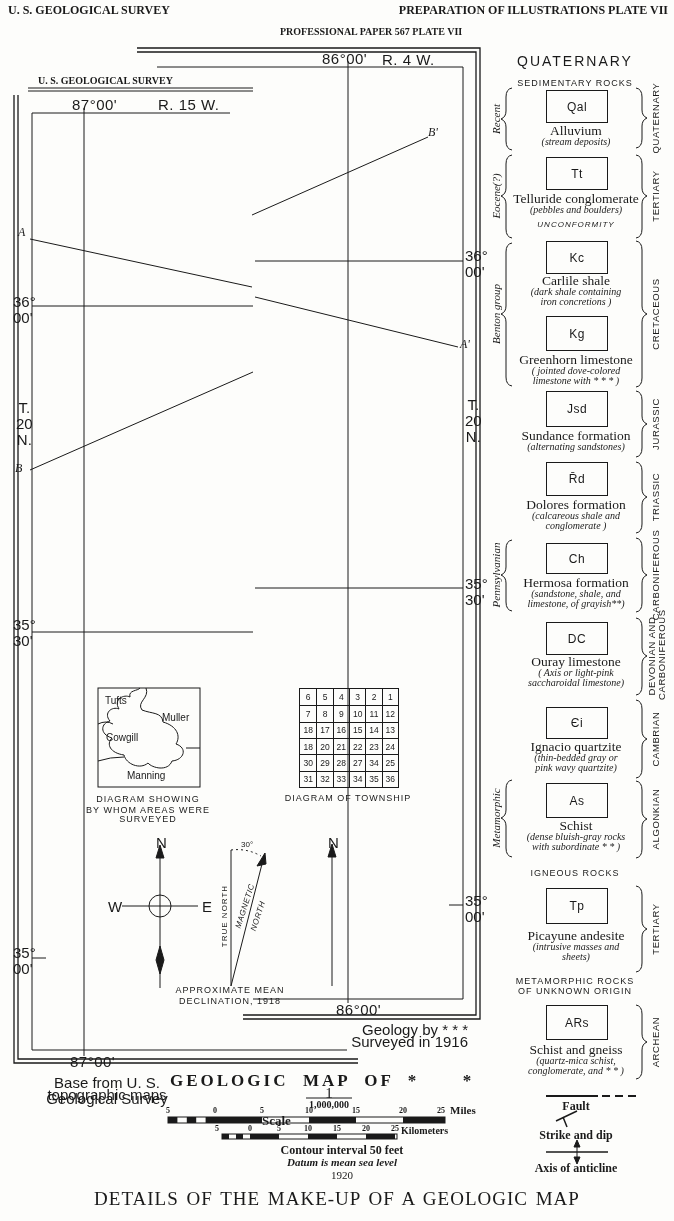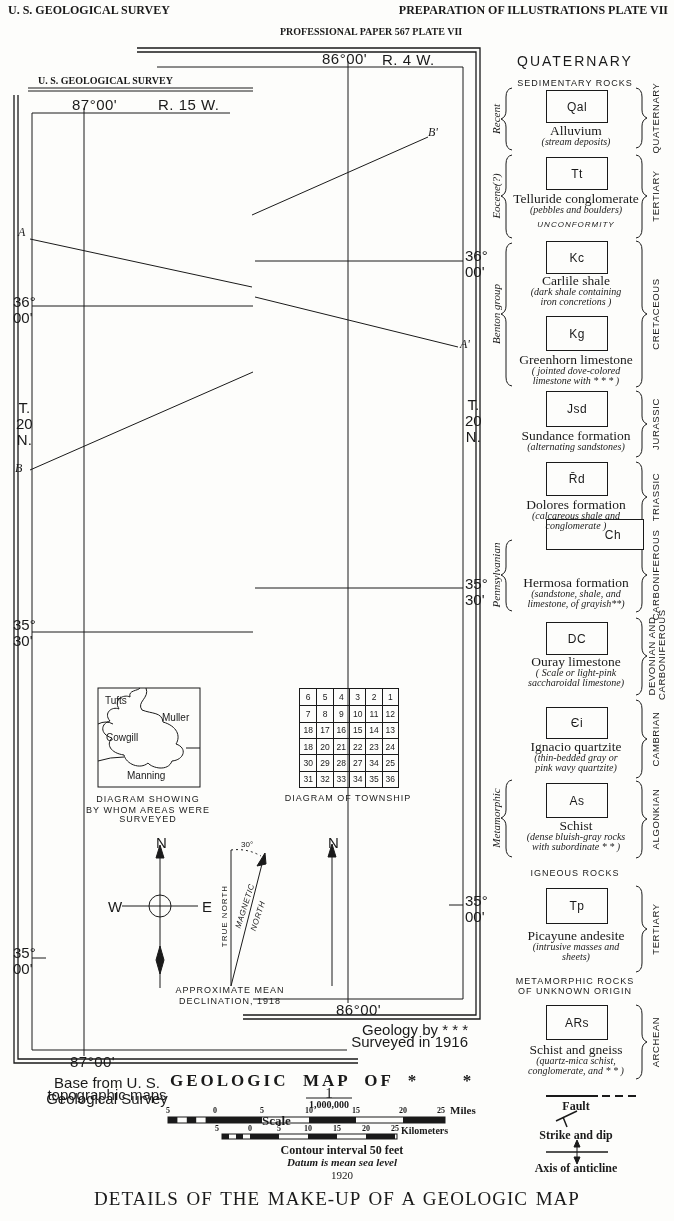--- a/index.html
+++ b/index.html
@@ -282,21 +282,21 @@
     </div>
   <div class="lg-box" style="top:316px;height:33px;">
       <span>Kg</span>
     </div>
   <div class="lg-box" style="top:391px;height:34px;">
       <span>Jsd</span>
     </div>
   <div class="lg-box" style="top:462px;height:32px;">
       <span>R̄d</span>
     </div>
-  <div class="lg-box" style="top:519px;height:29px;padding-left:36px;">
+  <div class="lg-box" style="top:543px;height:29px;">
       <span>Ch</span>
     </div>
   <div class="lg-box" style="top:622px;height:31px;">
       <span>DC</span>
     </div>
   <div class="lg-box" style="top:707px;height:30px;">
       <span>Єi</span>
     </div>
   <div class="lg-box" style="top:783px;height:33px;">
       <span>As</span>
@@ -328,21 +328,21 @@
 
   <div class="lg-name" style="top:497px;">Dolores formation</div>
   <div class="lg-desc" style="top:511px;">(calcareous shale and</div>
   <div class="lg-desc" style="top:521px;">conglomerate )</div>
 
   <div class="lg-name" style="top:575px;">Hermosa formation</div>
   <div class="lg-desc" style="top:589px;">(sandstone, shale, and</div>
   <div class="lg-desc" style="top:599px;">limestone, of grayish**)</div>
 
   <div class="lg-name" style="top:654px;">Ouray limestone</div>
-  <div class="lg-desc" style="top:668px;">( Scale or light-pink</div>
+  <div class="lg-desc" style="top:668px;">( Axis or light-pink</div>
   <div class="lg-desc" style="top:678px;">saccharoidal limestone)</div>
 
   <div class="lg-name" style="top:739px;">Ignacio quartzite</div>
   <div class="lg-desc" style="top:753px;">(thin-bedded gray or</div>
   <div class="lg-desc" style="top:763px;">pink wavy quartzite)</div>
 
   <div class="lg-name" style="top:818px;">Schist</div>
   <div class="lg-desc" style="top:832px;">(dense bluish-gray rocks</div>
   <div class="lg-desc" style="top:842px;">with subordinate * * )</div>
 

